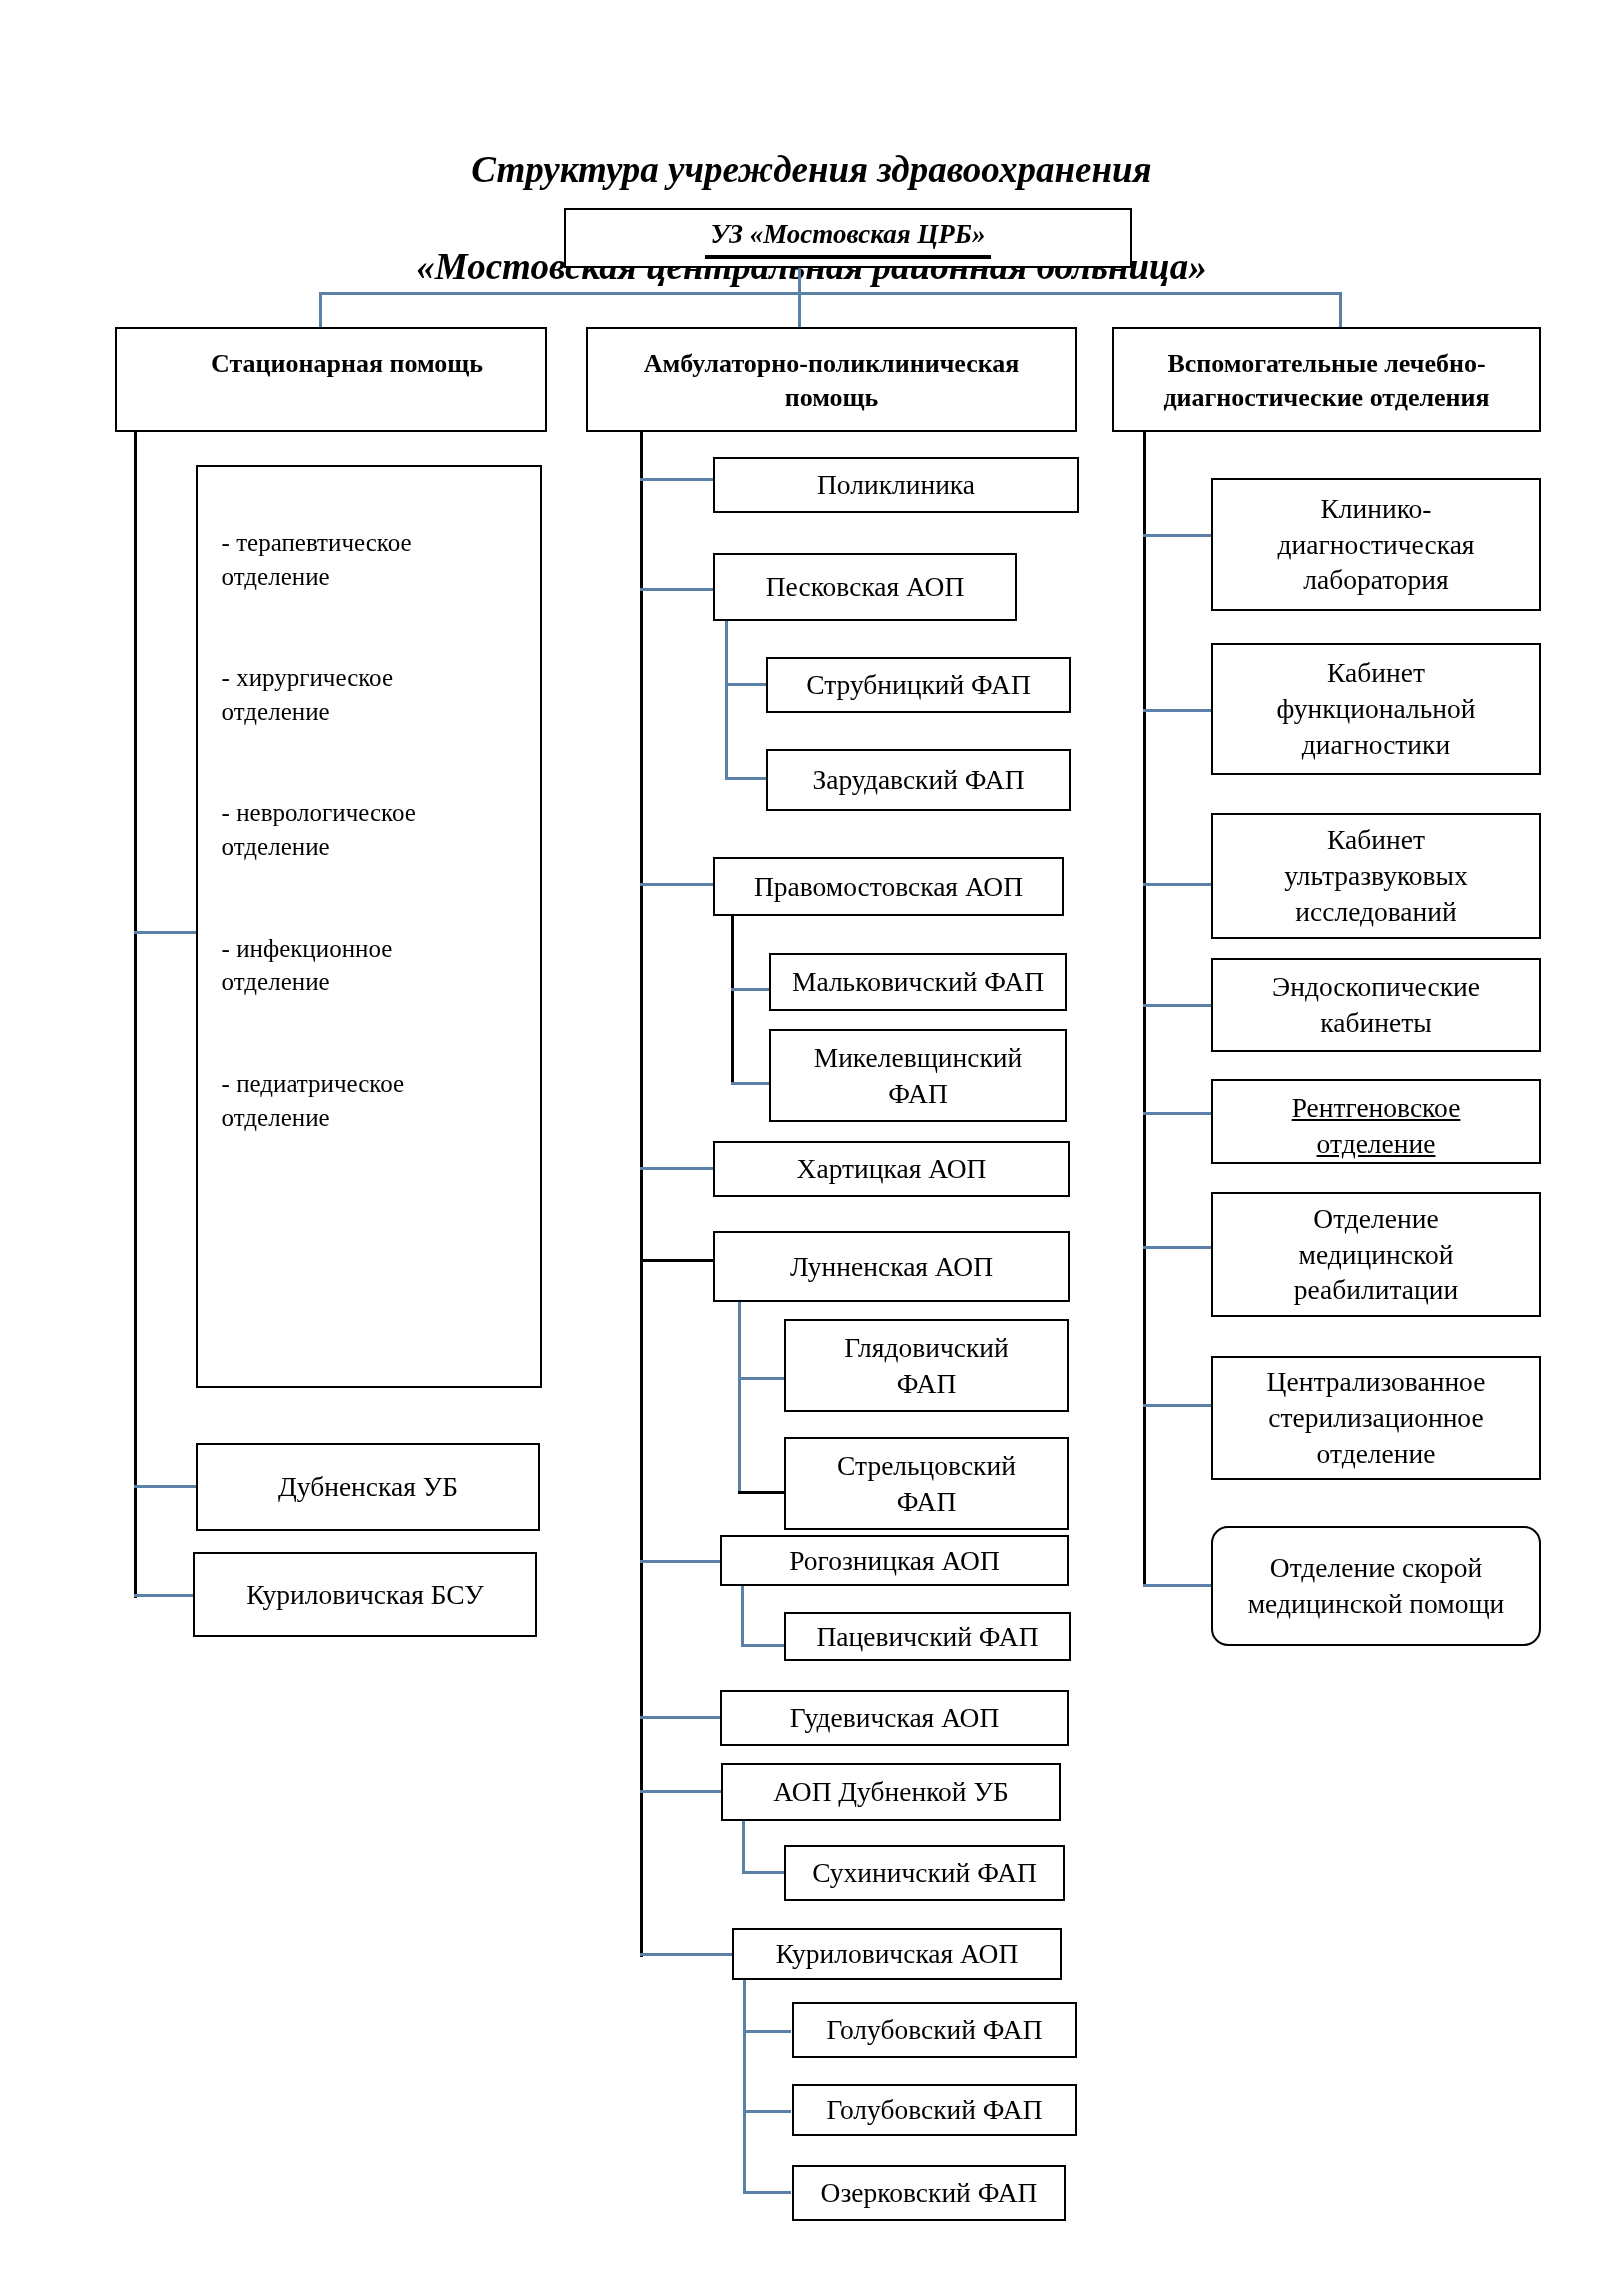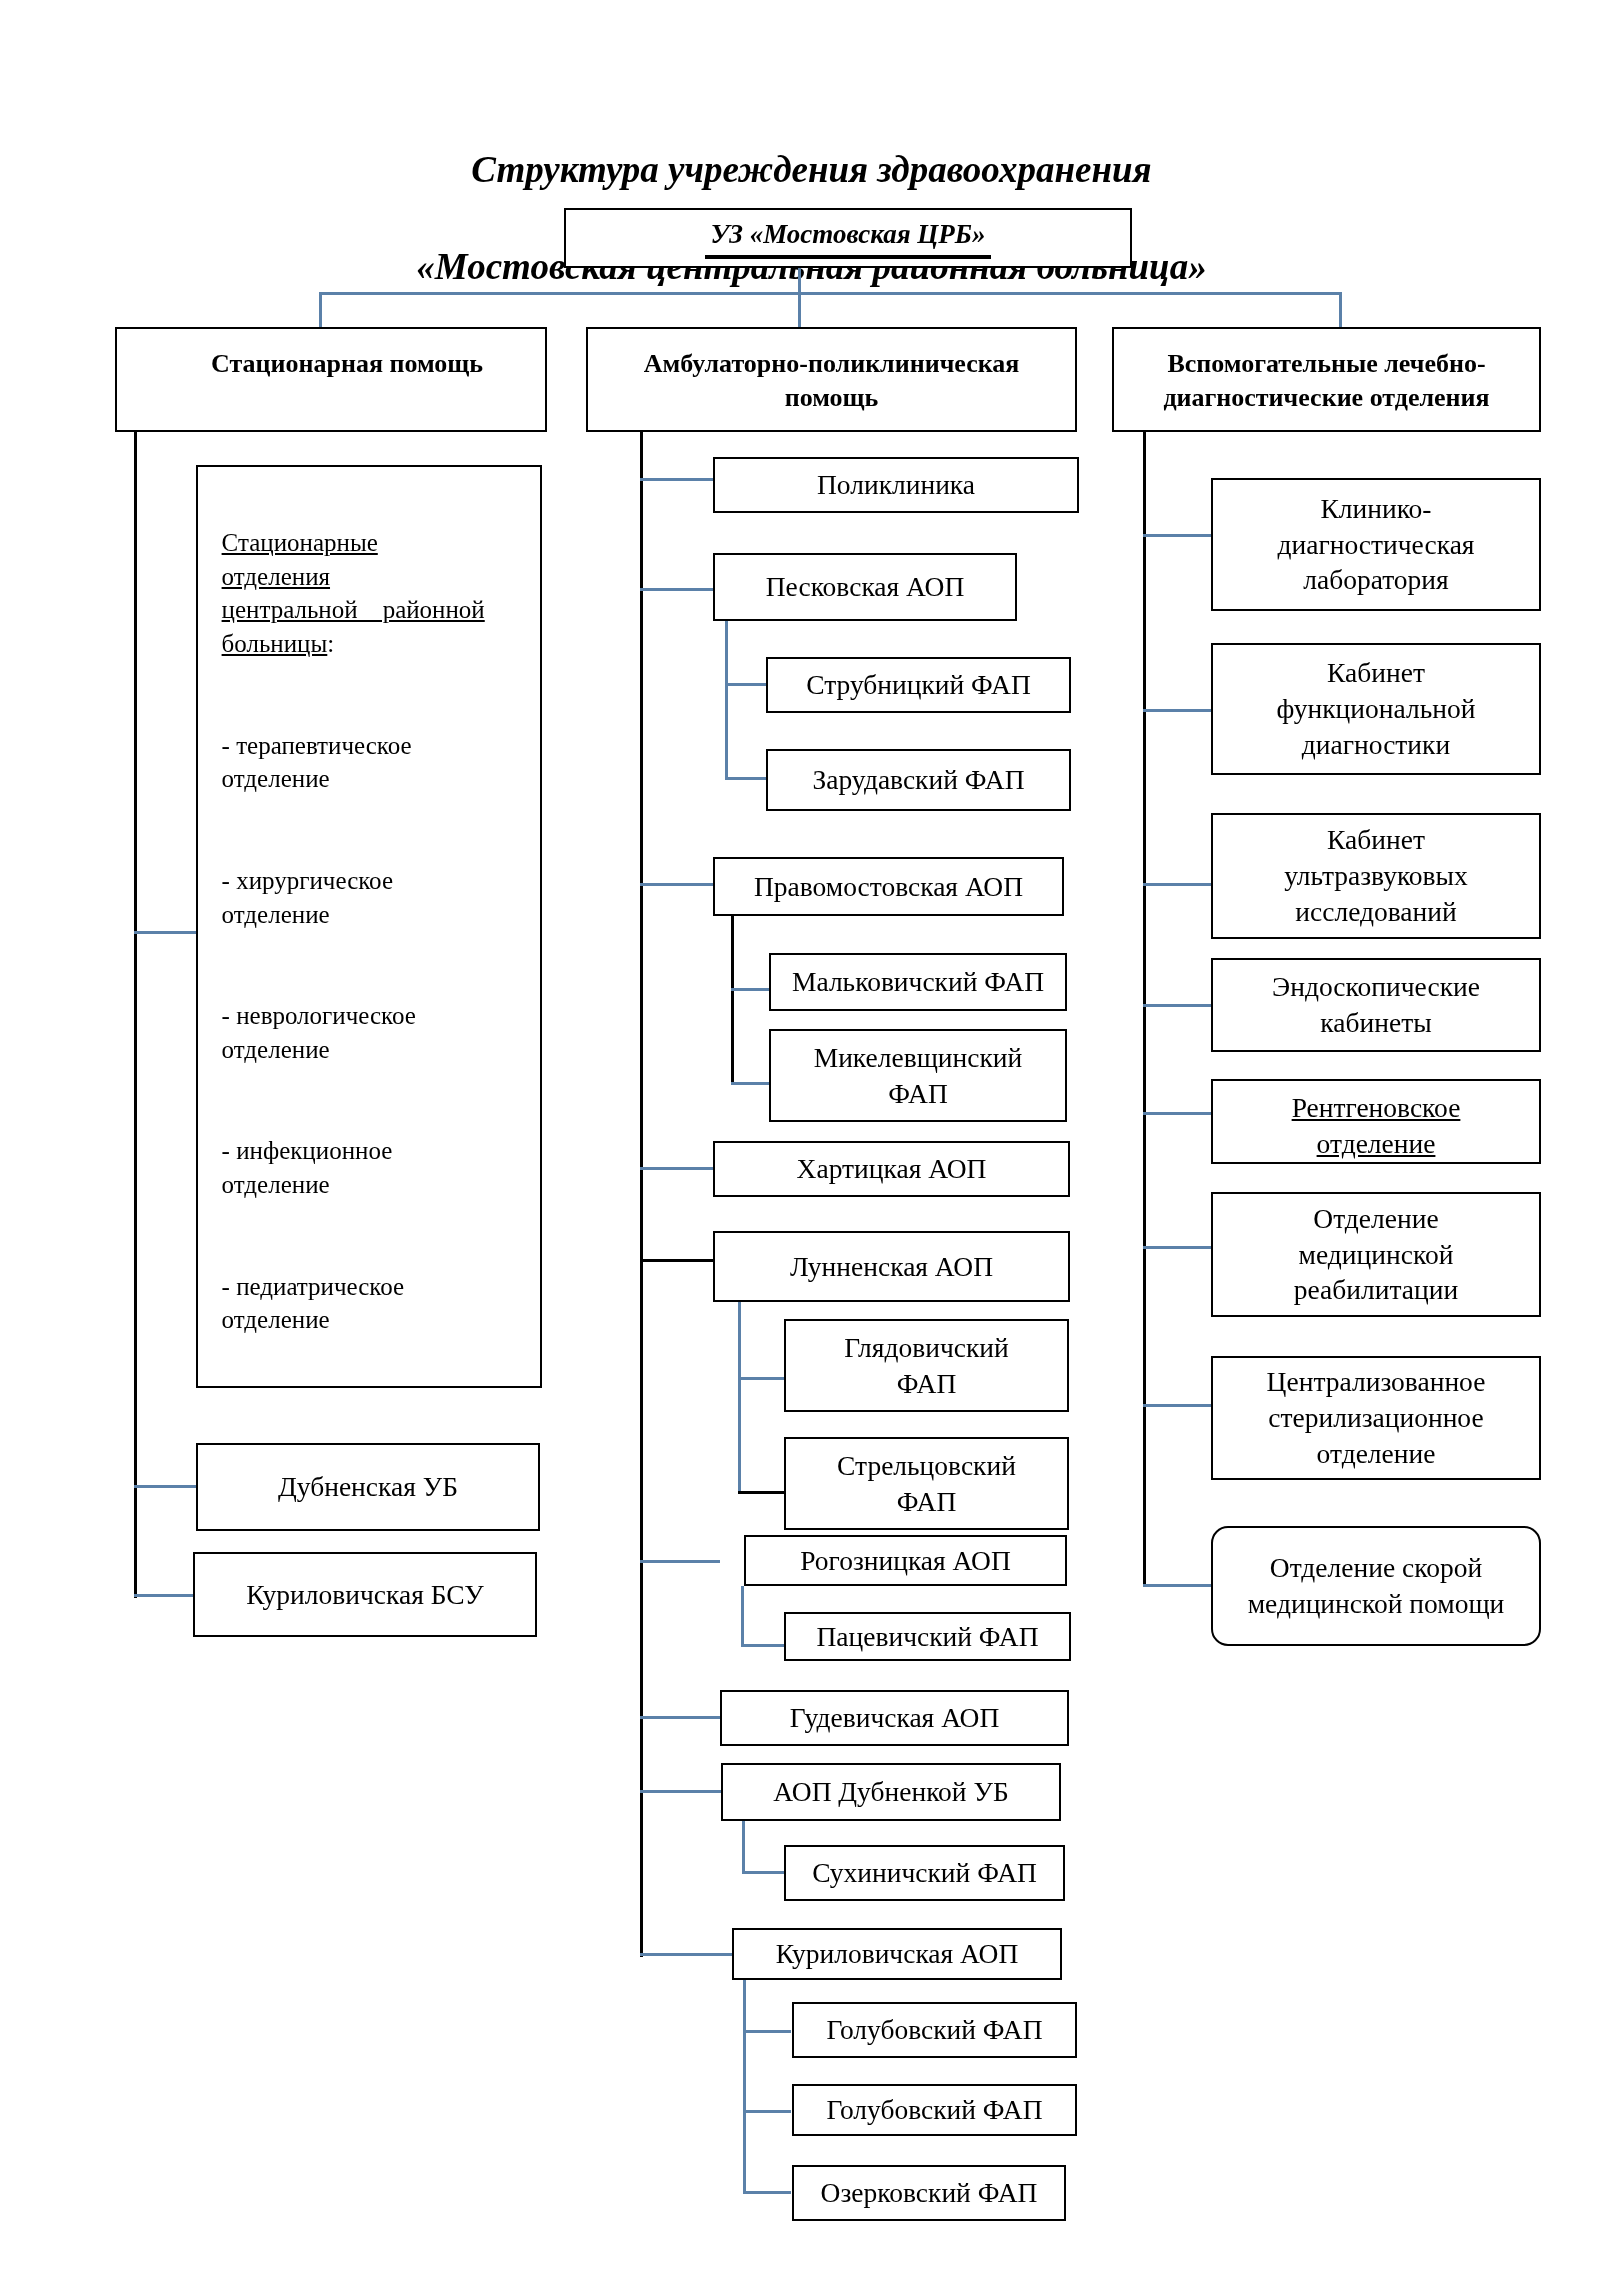--- a/index.html
+++ b/index.html
@@ -44,24 +44,20 @@
 помощь</div>
 <div class="b hd" style="left:1112px;top:327px;width:429px;height:105px;">Вспомогательные лечебно-
 диагностические отделения</div>
 
 <div class="ln black" style="left:134px;top:432px;width:2.6px;height:1166px;"></div>
 <div class="ln" style="left:134px;top:931px;width:62px;height:3.3px;"></div>
 <div class="ln" style="left:134px;top:1485px;width:62px;height:3.3px;"></div>
 <div class="ln" style="left:134px;top:1594px;width:59px;height:3.3px;"></div>
 
 <div class="b list" style="left:196px;top:465px;width:346px;height:923px;">
-  <div class="headrow"><span class="head">Стационарные
-отделения
-центральной районной
-больницы</span><span>:</span></div>
   <div class="item">- терапевтическое
 отделение</div>
   <div class="item">- хирургическое
 отделение</div>
   <div class="item">- неврологическое
 отделение</div>
   <div class="item">- инфекционное
 отделение</div>
   <div class="item">- педиатрическое
 отделение</div>
@@ -109,21 +105,21 @@
 <div class="b" style="left:713px;top:857px;width:351px;height:59px;">Правомостовская АОП</div>
 <div class="b" style="left:769px;top:953px;width:298px;height:58px;">Мальковичский ФАП</div>
 <div class="b" style="left:769px;top:1029px;width:298px;height:93px;">Микелевщинский
 ФАП</div>
 <div class="b" style="left:713px;top:1141px;width:357px;height:56px;">Хартицкая АОП</div>
 <div class="b" style="left:713px;top:1231px;width:357px;height:71px;">Лунненская АОП</div>
 <div class="b" style="left:784px;top:1319px;width:285px;height:93px;">Глядовичский
 ФАП</div>
 <div class="b" style="left:784px;top:1437px;width:285px;height:93px;">Стрельцовский
 ФАП</div>
-<div class="b" style="left:720px;top:1535px;width:323px;height:51px;margin-left:24px;">Рогозницкая АОП</div>
+<div class="b" style="left:720px;top:1535px;width:349px;height:51px;">Рогозницкая АОП</div>
 <div class="b" style="left:784px;top:1612px;width:287px;height:49px;">Пацевичский ФАП</div>
 <div class="b" style="left:720px;top:1690px;width:349px;height:56px;">Гудевичская АОП</div>
 <div class="b" style="left:721px;top:1763px;width:340px;height:58px;">АОП Дубненкой УБ</div>
 <div class="b" style="left:784px;top:1845px;width:281px;height:56px;">Сухиничский ФАП</div>
 <div class="b" style="left:732px;top:1928px;width:330px;height:52px;">Куриловичская АОП</div>
 <div class="b" style="left:792px;top:2002px;width:285px;height:56px;">Голубовский ФАП</div>
 <div class="b" style="left:792px;top:2084px;width:285px;height:52px;">Голубовский ФАП</div>
 <div class="b" style="left:792px;top:2165px;width:274px;height:56px;">Озерковский ФАП</div>
 
 <div class="ln black" style="left:1143px;top:432px;width:2.6px;height:1154px;"></div>

